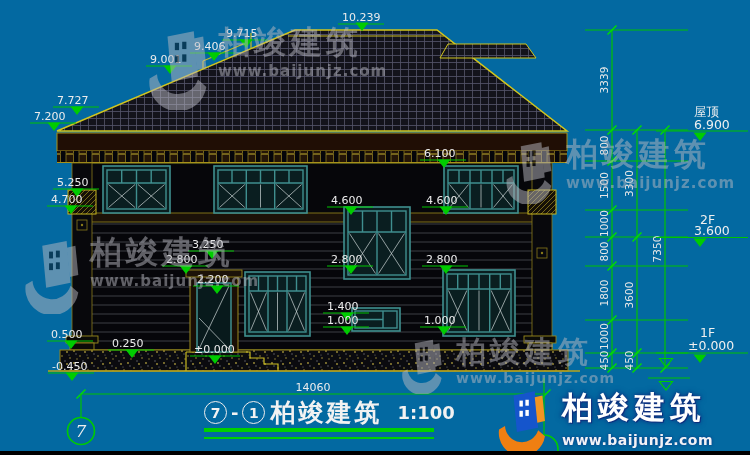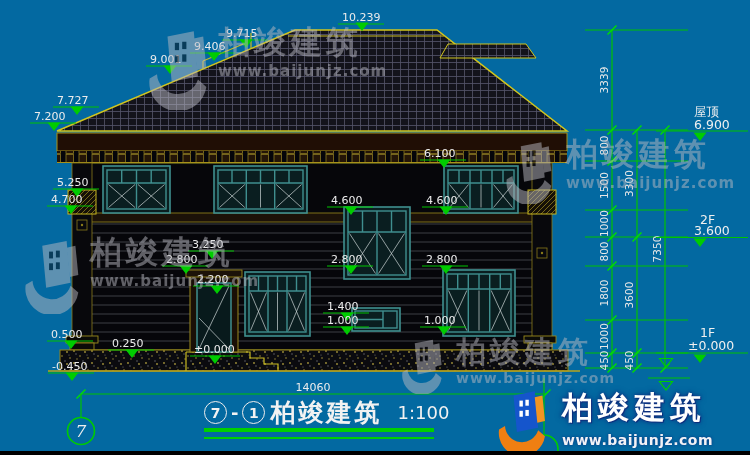--- a/index.html
+++ b/index.html
@@ -35,21 +35,21 @@
   .brand-name{font-size:31px;font-weight:bold;color:#fff;letter-spacing:5px;white-space:nowrap;
               text-shadow:0 0 3px #0e2f7e,0 0 6px #0e2f7e,1px 1px 0 #0e2f7e;}
   .brand-url{font-size:14px;font-weight:bold;color:#f2f2f6;letter-spacing:.5px;margin-top:3px;white-space:nowrap;
              text-shadow:0 0 3px #0e2f7e;}
 
   .titleblock{position:absolute;left:204px;top:396px;display:flex;align-items:center;gap:5px;z-index:4;color:#f2f2f2;}
   .axis-circle{width:23px;height:23px;border:1.6px solid #ededed;border-radius:50%;display:flex;
                align-items:center;justify-content:center;font-size:14px;font-weight:bold;box-sizing:border-box;}
   .t-dash{font-size:18px;font-weight:bold;margin:0 -1px;}
   .t-name{font-size:25px;font-weight:600;letter-spacing:3px;white-space:nowrap;}
-  .t-scale{font-size:18px;font-weight:normal;margin-left:10px;}
+  .t-scale{font-size:18px;font-weight:bold;margin-left:10px;}
   .t-underline{position:absolute;left:204px;top:428px;width:230px;height:4px;background:#00cf00;z-index:4;}
   .t-underline2{position:absolute;left:204px;top:437px;width:230px;height:1.5px;background:#00cf00;z-index:4;}
 </style>
 </head>
 <body>
 
 <div class="stage">
 
   <svg width="750" height="455" viewBox="0 0 750 455" style="position:absolute;left:0;top:0;z-index:1;">
     <defs>

